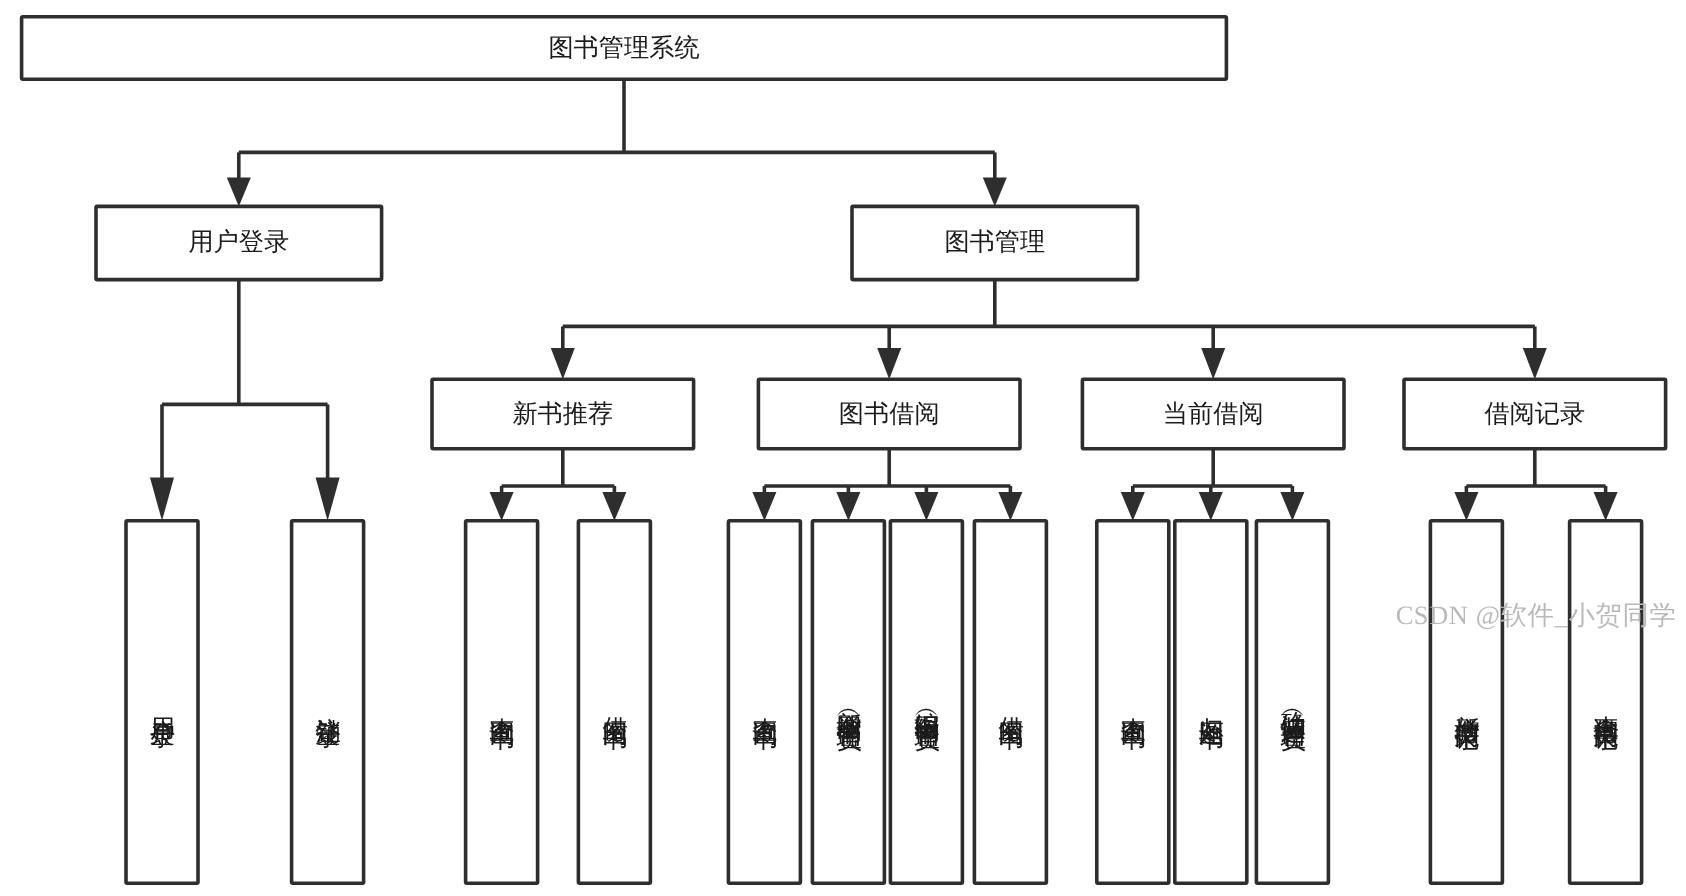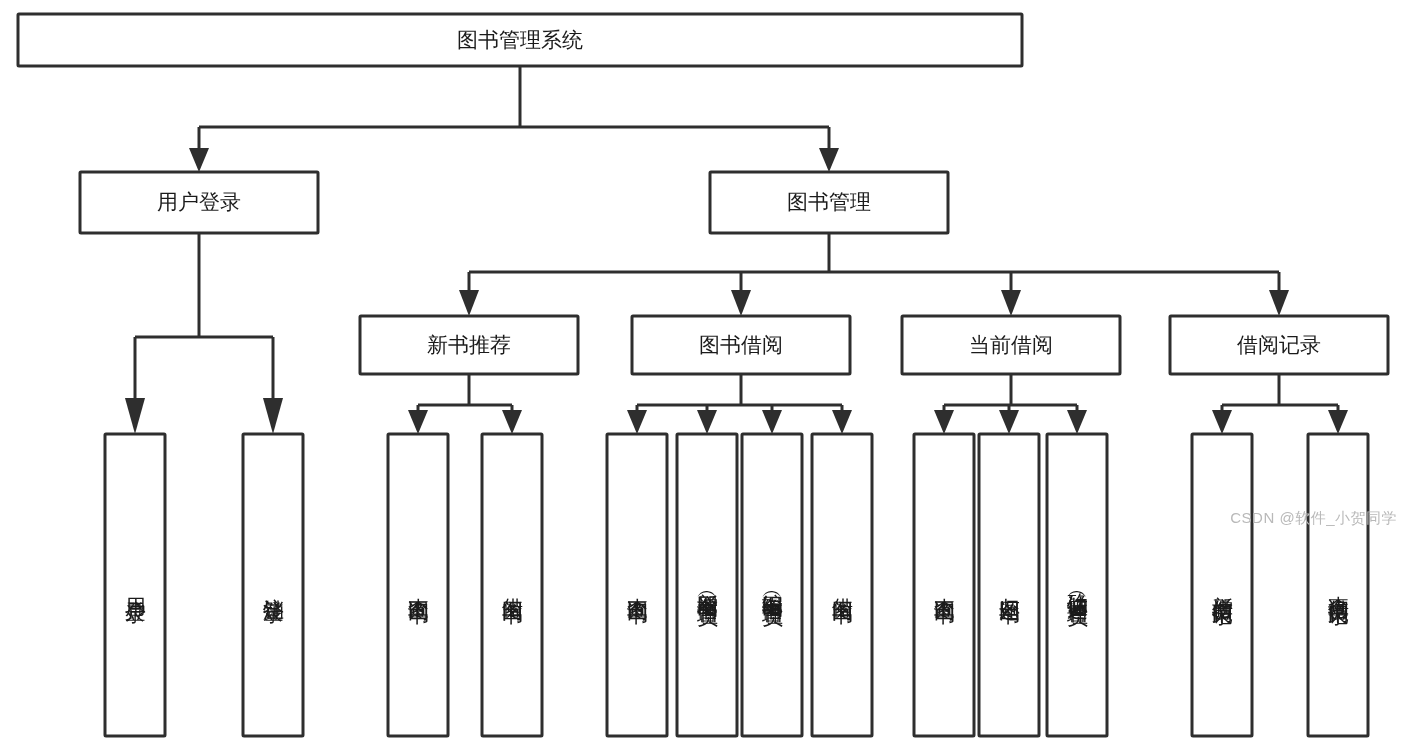--- a/index.html
+++ b/index.html
@@ -61,22 +61,22 @@
     align-items: center;
     justify-content: center;
     text-align: center;
     white-space: nowrap;
     pointer-events: none;
   }
   .watermark {
     position: absolute;
     right: 8px;
     bottom: 4px;
-    font-family: Liberation Sans, sans-serif;
-    font-size: 15px;
+    font-family: Liberation Serif, serif;
+    font-size: 22px;
     color: #b9b9b9;
     white-space: nowrap;
     letter-spacing: 0.5px;
   }
 </style>
 </head>
 <body>
 
 <div id="diagram-root">
 

